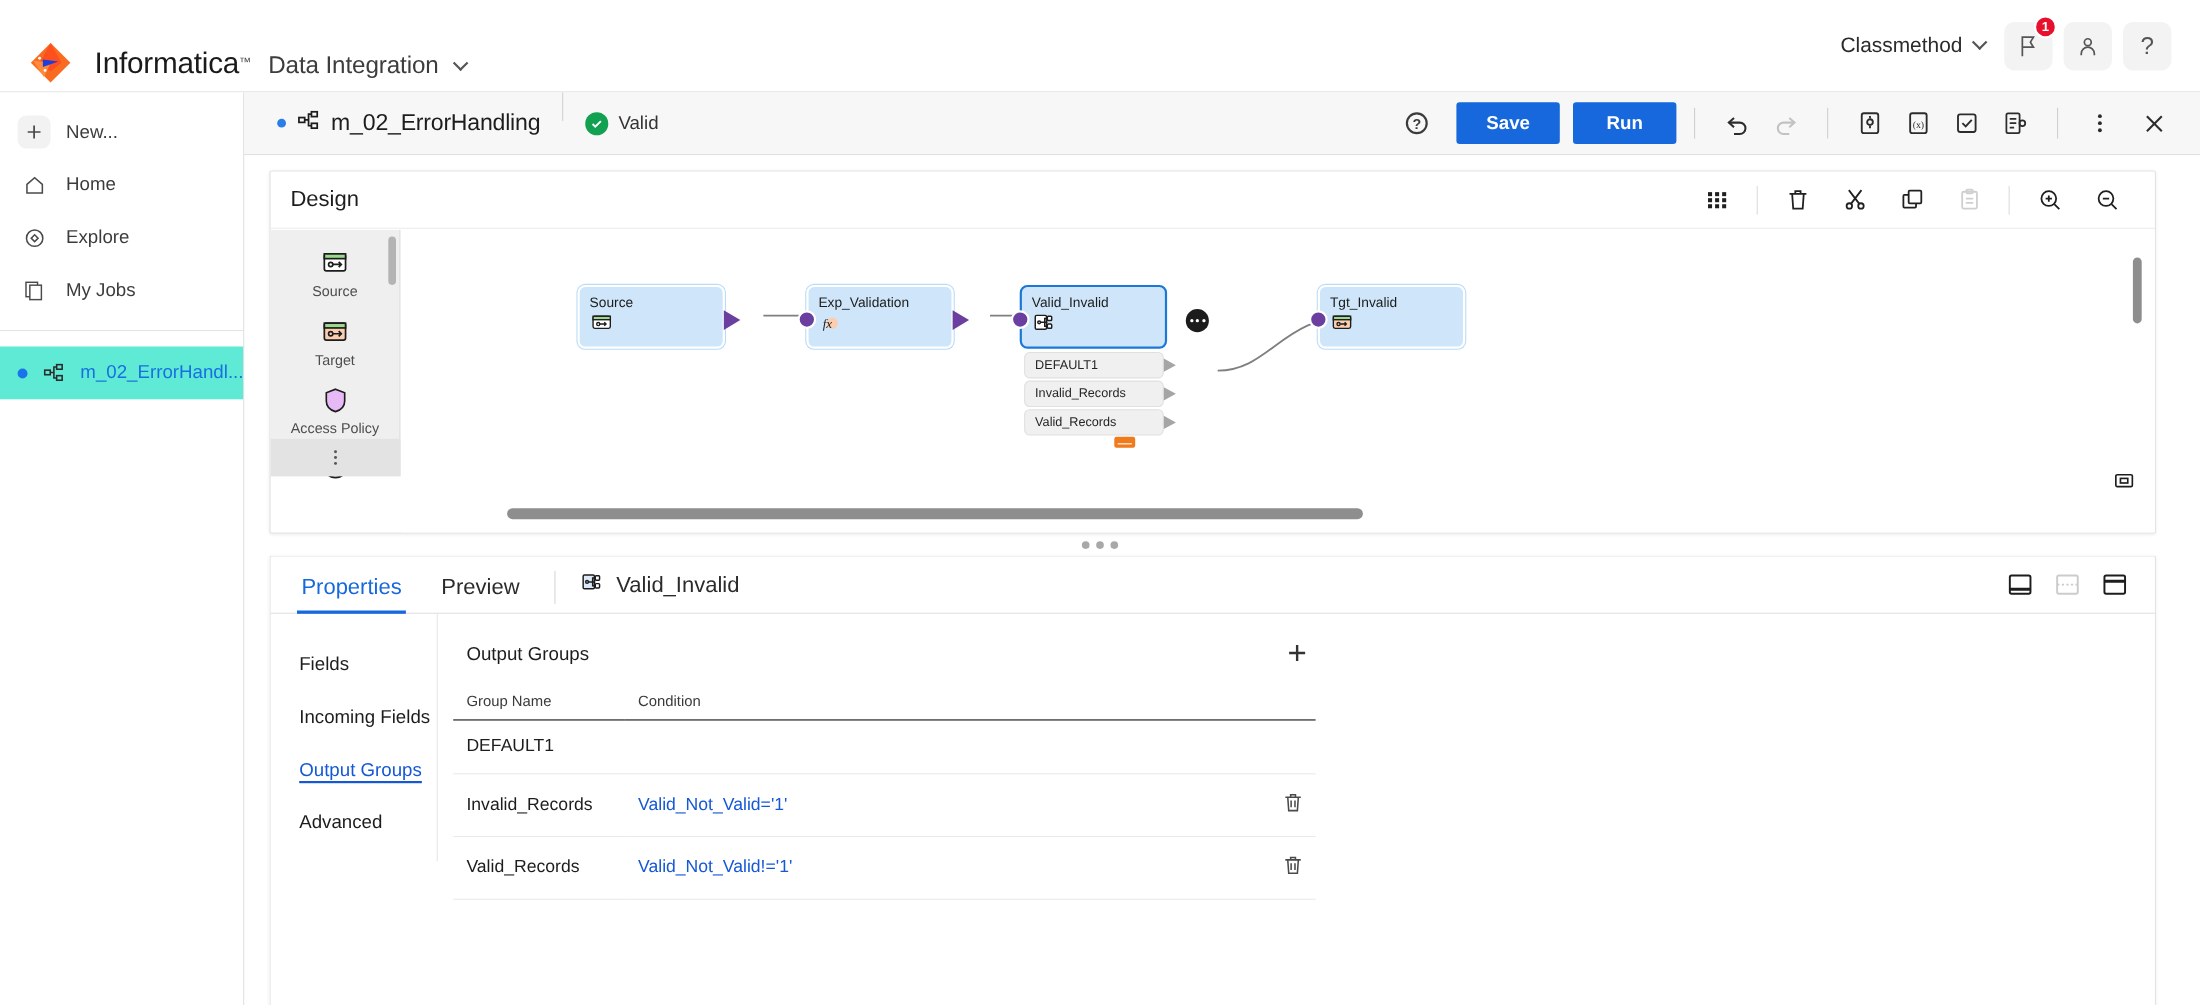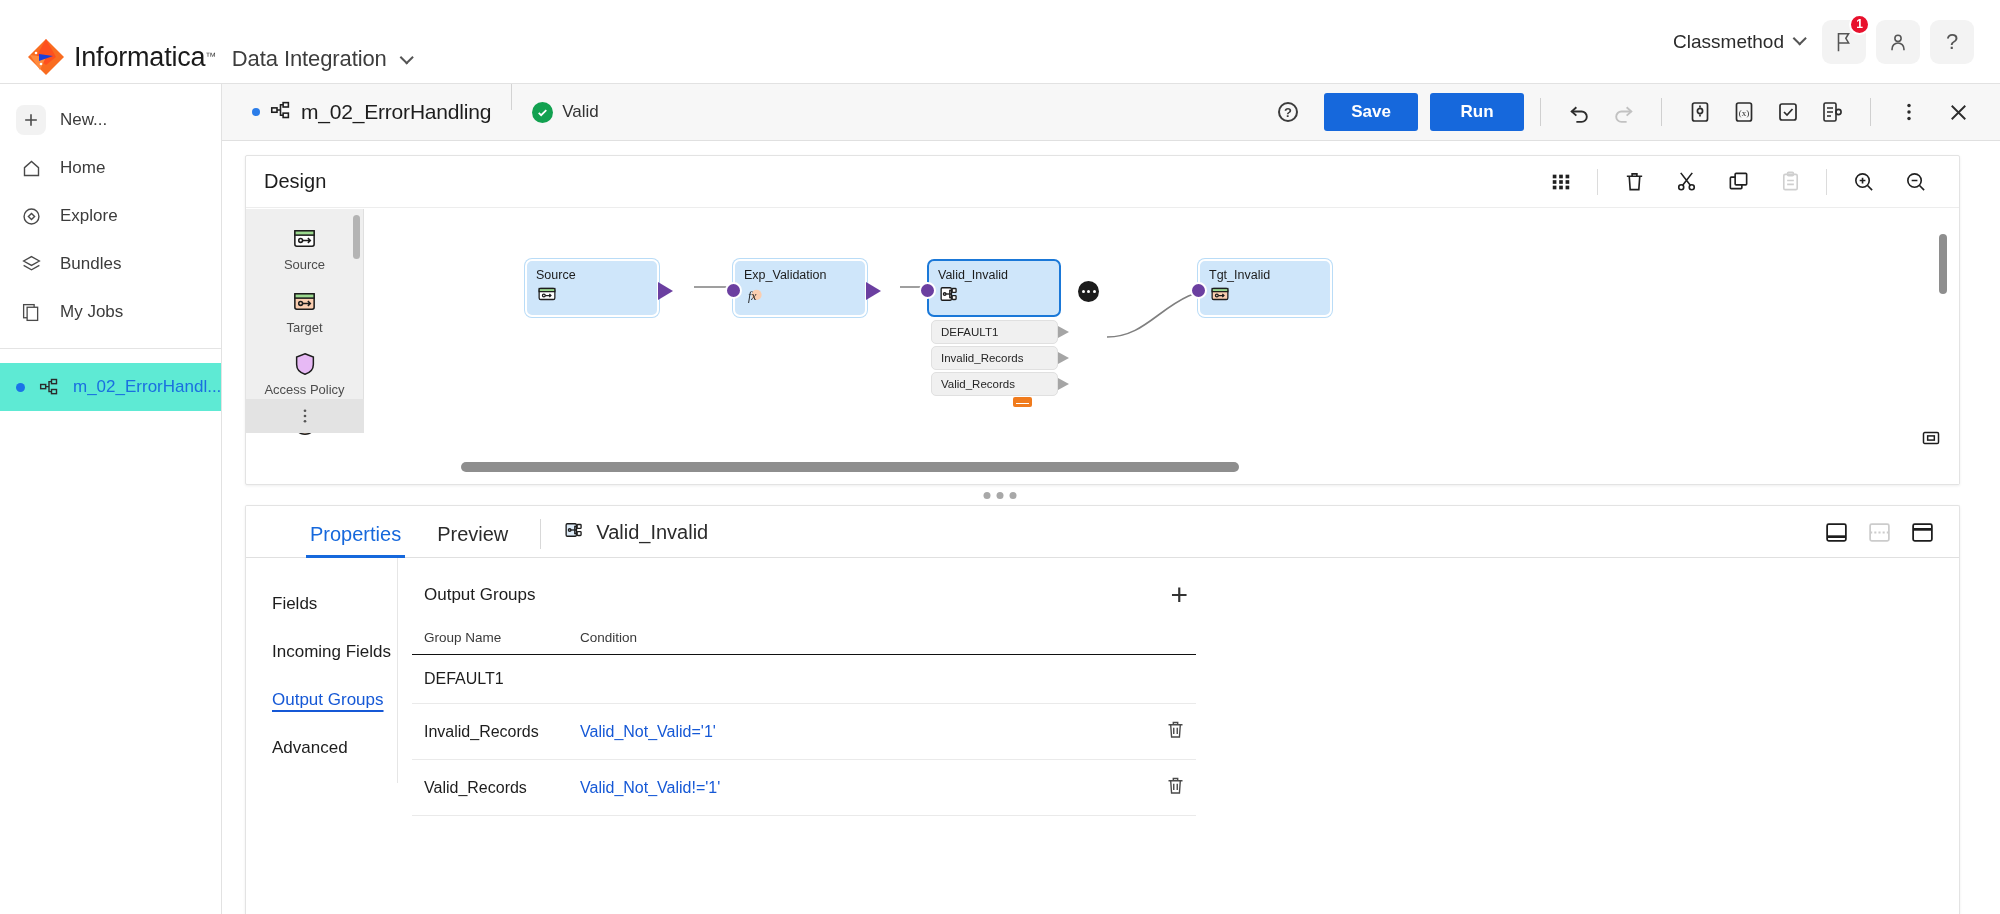--- a/index.html
+++ b/index.html
@@ -10,21 +10,21 @@
     -webkit-font-smoothing: antialiased;
   }
   .app { position: relative; width: 2000px; height: 914px; }
 
   
   .header {
     position: absolute; top: 0; left: 0; width: 2000px; height: 84px;
     background: #fff; border-bottom: 1px solid #e2e2e2;
     display: flex; align-items: center; padding: 0 26px;
   }
-  .brand { display: flex; align-items: center; gap: 8px; margin-top: 31px; }
+  .brand { display: flex; align-items: center; gap: 20px; margin-top: 31px; }
   .logo-mark { width: 40px; height: 40px; position: relative; }
   .brand-name { font-size: 27px; color: #1a1a1a; letter-spacing: -0.2px; }
   .brand-tm { font-size: 11px; vertical-align: super; color: #444; }
   .brand-sub {
     font-size: 22px; color: #3d3d3d; margin-left: 11px; letter-spacing: -0.1px;
   }
   .chev { display: inline-block; width: 10px; height: 10px;
     border-right: 2px solid #555; border-bottom: 2px solid #555;
     transform: rotate(45deg) translate(-2px,-3px); margin-left: 10px; }
   .header-right { margin-left: auto; display: flex; align-items: center; gap: 10px; }
@@ -210,21 +210,21 @@
     border-radius: 2px 2px 0 0; box-shadow: 0 1px 3px rgba(0,0,0,0.07);
   }
   .tabs-row {
     height: 52px; display: flex; align-items: flex-end; padding: 0 24px;
     border-bottom: 1px solid #e0e0e0; position: relative;
   }
   .tab {
     font-size: 20px; color: #2b2b2b; padding: 0 4px 11px; margin-right: 28px;
     cursor: pointer; position: relative;
   }
-  .tab.active { color: #1668dc; margin-left: 36px; }
+  .tab.active { color: #1668dc; }
   .tab.active::after {
     content: ''; position: absolute; left: 0; right: 0; bottom: -1px;
     height: 3px; background: #1668dc;
   }
   .tabs-div { width: 1px; height: 30px; background: #d8d8d8; margin: 0 22px 8px 0; }
   .tab-node { display: flex; align-items: center; gap: 11px; padding-bottom: 11px;
     font-size: 20px; color: #2b2b2b; }
   .panel-layouts { margin-left: auto; display: flex; gap: 18px; padding-bottom: 8px; }
   .pl-ic { cursor: pointer; color: #1d1d1d; }
   .pl-ic.disabled { color: #ccc; }
@@ -322,29 +322,20 @@
       <span>Home</span>
     </div>
     <div class="side-item">
       <span class="si-ic">
         <svg width="21" height="21" viewBox="0 0 24 24" fill="none" stroke="currentColor" stroke-width="1.6">
             <circle cx="12" cy="12" r="8.5"></circle>
             <path d="M9.5 9.5h5v5h-5z" transform="rotate(45 12 12)"></path>
           </svg>
       </span>
       <span>Explore</span>
-    </div>
-    <div class="side-item">
-      <span class="si-ic">
-        <svg width="21" height="21" viewBox="0 0 24 24" fill="none" stroke="currentColor" stroke-width="1.5">
-            <path d="M12 3l9 5-9 5-9-5z"></path>
-            <path d="M3 13l9 5 9-5"></path>
-          </svg>
-      </span>
-      <span>Bundles</span>
     </div>
     <div class="side-item">
       <span class="si-ic">
         <svg width="21" height="21" viewBox="0 0 24 24" fill="none" stroke="currentColor" stroke-width="1.5">
             <rect x="3" y="3" width="12" height="15"></rect>
             <rect x="7" y="6" width="12" height="15" fill="#fff"></rect>
           </svg>
       </span>
       <span>My Jobs</span>
     </div>

